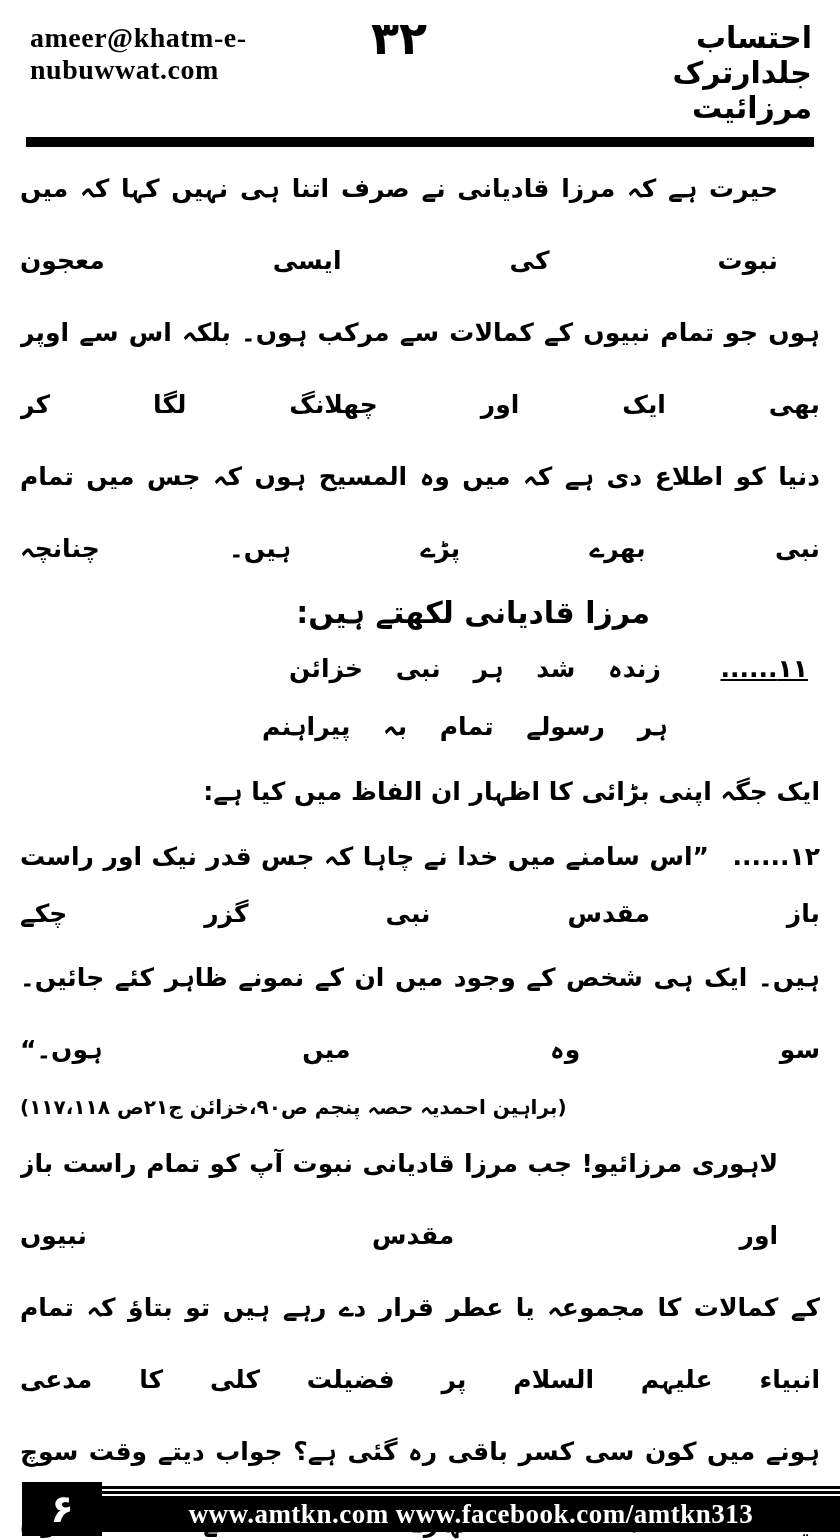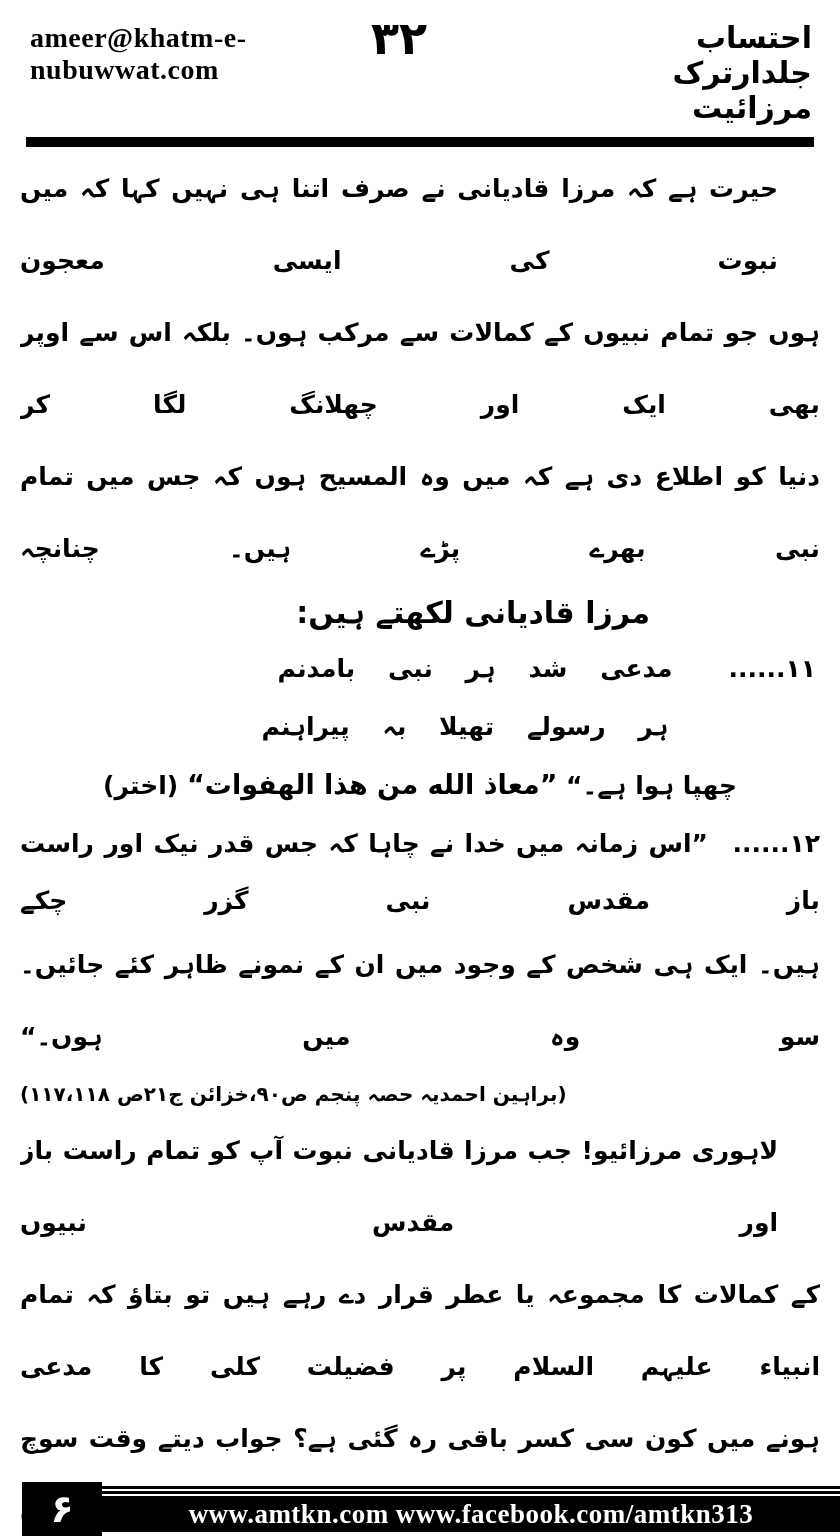--- a/index.html
+++ b/index.html
@@ -34,21 +34,21 @@
     font-size: 25px; line-height: 72px;
     text-align: justify; text-align-last: justify;
     white-space: normal; overflow: hidden;
   }
   .indent { padding-right: 42px; }
   .rt  { text-align: right; text-align-last: right; }
   .intro-indent { text-align: right; text-align-last: right; padding-left: 0; padding-right: 170px; font-size: 30px; line-height: 55px; font-weight: bold; overflow: hidden; }
   .short-end { text-align: right; text-align-last: right; padding-right: 22px; font-size: 25px; line-height: 50px; }
 
   .qrow { position: relative; font-size: 25px; line-height: 58px; text-align: center; text-align-last: center; overflow: hidden; }
-  .qnum { position: absolute; right: 4px; top: 0; letter-spacing: 1px; }
+  .qnum { position: absolute; right: 12px; top: 0; letter-spacing: 1px; text-decoration: underline; }
   .verse { word-spacing: 24px; display: inline-block; transform: translateX(55px); }
   .verse2 { word-spacing: 24px; display: inline-block; transform: translateX(45px); }
 
   .qinline { font-size: 25px; line-height: 57px; text-align: justify; text-align-last: justify; overflow: hidden; }
   .qinline .num { letter-spacing: 1px; padding-left: 14px; }
 
   .citation {
     font-size: 20px; line-height: 42px; font-weight: bold;
     text-align: left; text-align-last: left; overflow: hidden;
   }
@@ -87,36 +87,32 @@
 
   <div class="content" dir="rtl">
 
     <div class="tline indent">حیرت ہے کہ مرزا قادیانی نے صرف اتنا ہی نہیں کہا کہ میں نبوت کی ایسی معجون</div>
     <div class="tline">ہوں جو تمام نبیوں کے کمالات سے مرکب ہوں۔ بلکہ اس سے اوپر بھی ایک اور چھلانگ لگا کر</div>
     <div class="tline">دنیا کو اطلاع دی ہے کہ میں وہ المسیح ہوں کہ جس میں تمام نبی بھرے پڑے ہیں۔ چنانچہ</div>
     <div class="intro-indent">مرزا قادیانی لکھتے ہیں:</div>
 
     <div class="qrow">
       <span class="qnum">۱۱......</span>
-      <span class="verse">مدعی شد ہر نبی بامدنم</span>
+      <span class="verse">زندہ شد ہر نبی خزائن</span>
     </div>
     <div class="qrow">
-      <span class="verse2">ہر رسولے تھیلا بہ پیراہنم</span>
-    </div>
-
-    <div class="mixed-line">
-      <span>چھپا ہوا ہے۔“</span>
-      <span class="arabic-bold">”معاذ الله من هذا الهفوات“</span>
-      <span>(اختر)</span>
+      <span class="verse2">ہر رسولے تمام بہ پیراہنم</span>
     </div>
 
 
+    <div class="tline rt" style="text-align-last:right;">ایک جگہ اپنی بڑائی کا اظہار ان الفاظ میں کیا ہے:</div>
+
     <div class="qinline">
       <span class="num">۱۲......</span>
-      <span>”اس زمانہ میں خدا نے چاہا کہ جس قدر نیک اور راست باز مقدس نبی گزر چکے</span>
+      <span>”اس سامنے میں خدا نے چاہا کہ جس قدر نیک اور راست باز مقدس نبی گزر چکے</span>
     </div>
     <div class="tline">ہیں۔ ایک ہی شخص کے وجود میں ان کے نمونے ظاہر کئے جائیں۔ سو وہ میں ہوں۔“</div>
     <div class="citation">(براہین احمدیہ حصہ پنجم ص۹۰،خزائن ج۲۱ص ۱۱۷،۱۱۸)</div>
 
     <div class="tline indent">لاہوری مرزائیو! جب مرزا قادیانی نبوت آپ کو تمام راست باز اور مقدس نبیوں</div>
     <div class="tline">کے کمالات کا مجموعہ یا عطر قرار دے رہے ہیں تو بتاؤ کہ تمام انبیاء علیہم السلام پر فضیلت کلی کا مدعی</div>
     <div class="tline">ہونے میں کون سی کسر باقی رہ گئی ہے؟ جواب دیتے وقت سوچ لینا کہ تمہارے سامنے کون</div>
     <div class="short-end">ہے۔</div>
 
   </div>

